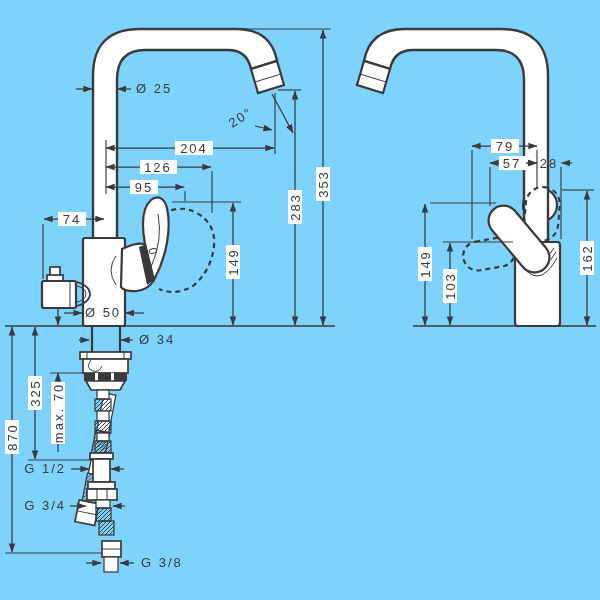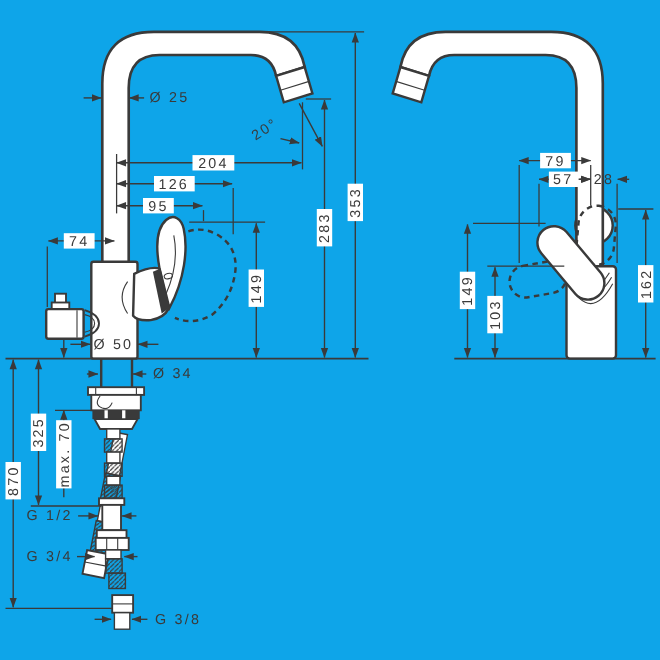--- a/index.html
+++ b/index.html
@@ -1,16 +1,16 @@
 <!DOCTYPE html>
 <html><head>
 <meta charset="utf-8">
 <style>
   html,body{margin:0;padding:0;background:#fff;}
-  .stage{width:600px;height:600px;background:#0ea5e9;position:relative;overflow:hidden;}
+  .stage{width:600px;height:600px;background:#7dd3fc;position:relative;overflow:hidden;}
   svg{display:block;}
   svg text{
     font-family:"Liberation Sans","DejaVu Sans",sans-serif;
     font-size:13px;
     letter-spacing:2px;
     fill:currentColor;
     stroke:none;
   }
   .s{stroke:currentColor;fill:none;}
   .f{stroke:currentColor;fill:#fff;}

